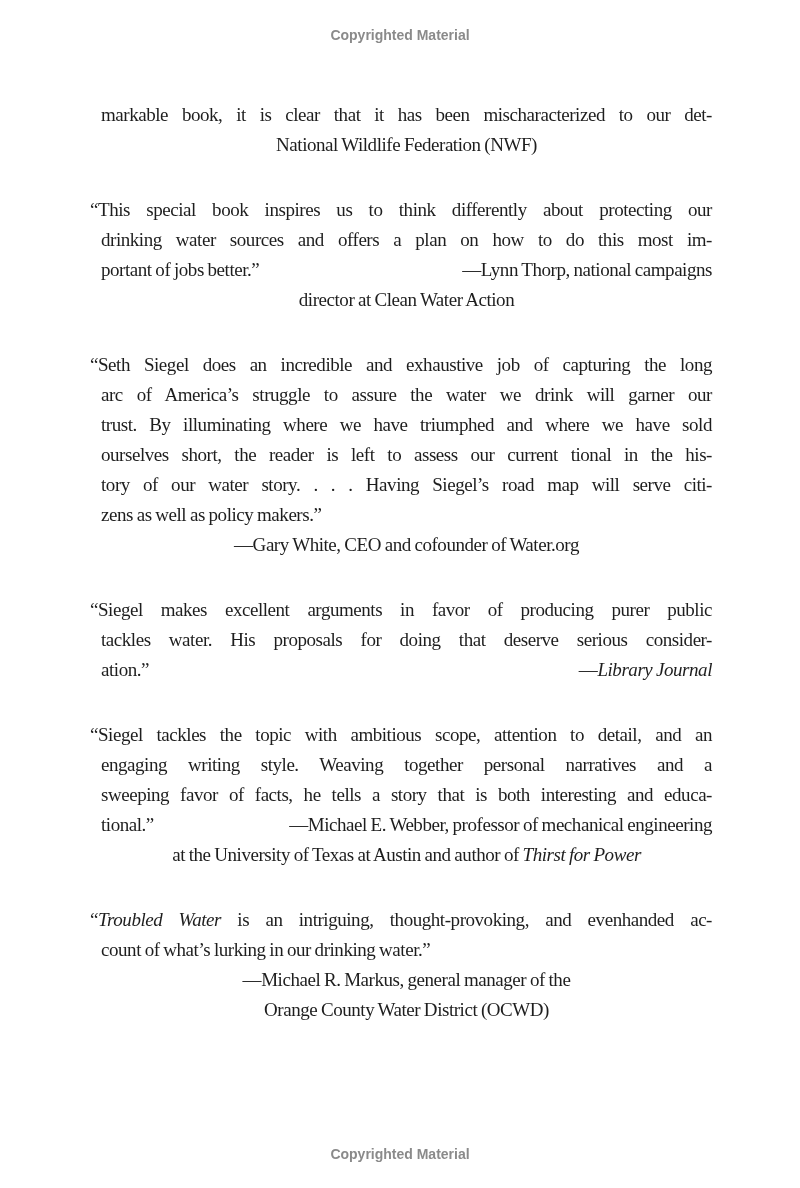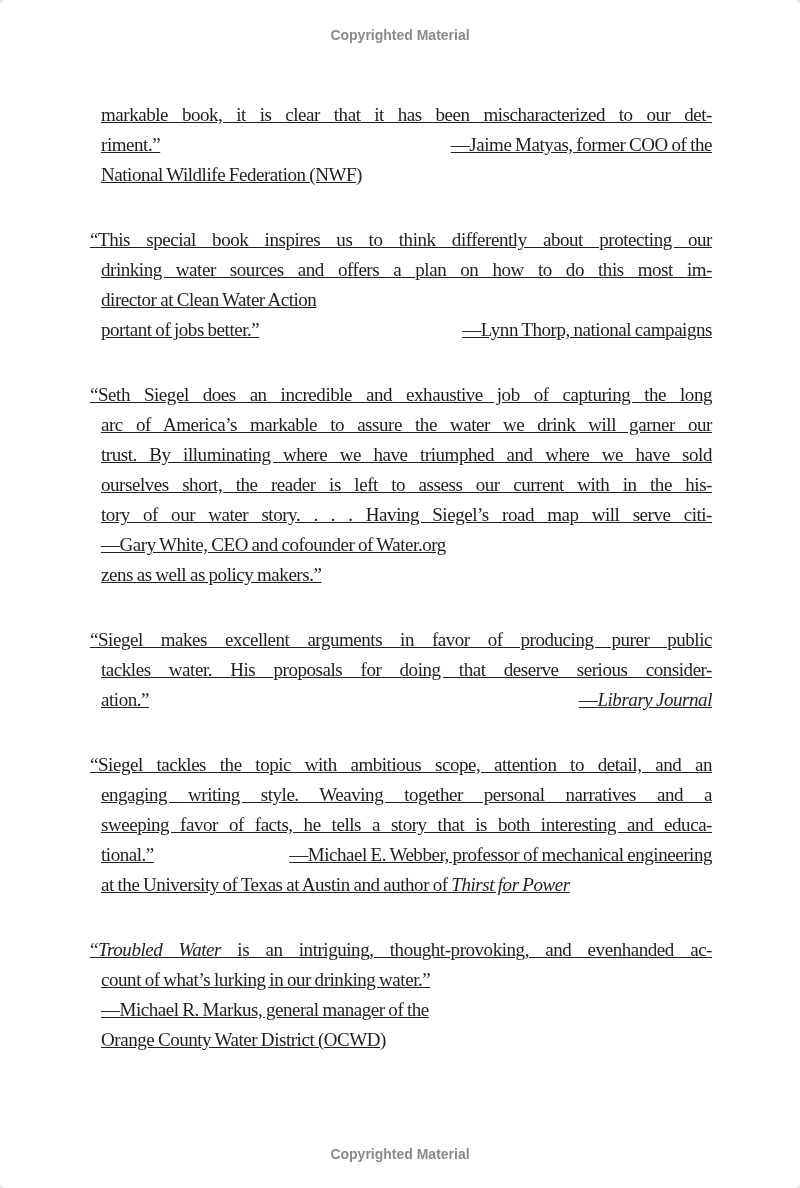--- a/index.html
+++ b/index.html
@@ -5,92 +5,87 @@
   * { margin: 0; padding: 0; box-sizing: border-box; }
   html, body { background: #e9e9e9; }
   .page {
     position: relative;
     width: 800px;
     height: 1188px;
     background: #ffffff;
     overflow: hidden;
     font-family: "Liberation Serif", "DejaVu Serif", serif;
     color: var(--ink, #1e1e1e);
-    border-radius: 6px;
   }
   .notice {
     position: absolute;
     left: 0;
     width: 100%;
     text-align: center;
     font-family: "Liberation Sans", "DejaVu Sans", sans-serif;
     font-weight: bold;
     font-size: 14px;
     line-height: 16px;
     color: var(--notice, #8a8a8a);
   }
   .notice-top { top: 27px; }
   .notice-bottom { top: 1146px; }
   .quotes {
     position: absolute;
     top: 100px;
     left: 101px;
     width: 611px;
   }
-  .block { margin-bottom: 35px; text-decoration: underline; }
+  .block { margin-bottom: 35px; }
   .line {
     font-size: 19px;
     line-height: 30px;
     letter-spacing: -0.45px;
     word-spacing: -0.6px;
     white-space: normal;
   }
   .line.justify { text-align: justify; text-align-last: justify; }
   .line.left { text-align: left; }
-  .line.right { text-align: left; }
+  .line.right { text-align: center; }
   .line.split {
     display: flex;
     justify-content: space-between;
     align-items: baseline;
   }
   .line.hang { text-indent: -11px; }
   .it { font-style: italic; margin-top: 8px; }
 </style>
 </head>
 <body>
 
 <div class="page">
   <div class="notice notice-top">Copyrighted Material</div>
 
   <div class="quotes">
       <div class="block">
         <div class="line justify"><span>markable book, it is clear that it has been mischaracterized to our det-</span></div>
-        <div class="line split">
-          <span><span>riment.”</span></span>
-          <span><span>—Jaime Matyas, former COO of the</span></span>
-        </div>
         <div class="line right"><span>National Wildlife Federation (NWF)</span></div>
       </div>
       <div class="block">
         <div class="line justify hang"><span>“This special book inspires us to think differently about protecting our</span></div>
         <div class="line justify"><span>drinking water sources and offers a plan on how to do this most im-</span></div>
-        <div class="line right"><span>director at Clean Water Action</span></div>
         <div class="line split">
           <span><span>portant of jobs better.”</span></span>
           <span><span>—Lynn Thorp, national campaigns</span></span>
         </div>
+        <div class="line right"><span>director at Clean Water Action</span></div>
       </div>
       <div class="block">
         <div class="line justify hang"><span>“Seth Siegel does an incredible and exhaustive job of capturing the long</span></div>
-        <div class="line justify"><span>arc of America’s markable to assure the water we drink will garner our</span></div>
+        <div class="line justify"><span>arc of America’s struggle to assure the water we drink will garner our</span></div>
         <div class="line justify"><span>trust. By illuminating where we have triumphed and where we have sold</span></div>
-        <div class="line justify"><span>ourselves short, the reader is left to assess our current with in the his-</span></div>
+        <div class="line justify"><span>ourselves short, the reader is left to assess our current tional in the his-</span></div>
         <div class="line justify"><span>tory of our water story. . . . Having Siegel’s road map will serve citi-</span></div>
+        <div class="line left"><span>zens as well as policy makers.”</span></div>
         <div class="line right"><span>—Gary White, CEO and cofounder of Water.org</span></div>
-        <div class="line left"><span>zens as well as policy makers.”</span></div>
       </div>
       <div class="block">
         <div class="line justify hang"><span>“Siegel makes excellent arguments in favor of producing purer public</span></div>
         <div class="line justify"><span>tackles water. His proposals for doing that deserve serious consider-</span></div>
         <div class="line split">
           <span><span>ation.”</span></span>
           <span><span>—</span><span class="it">Library Journal</span></span>
         </div>
       </div>
       <div class="block">

